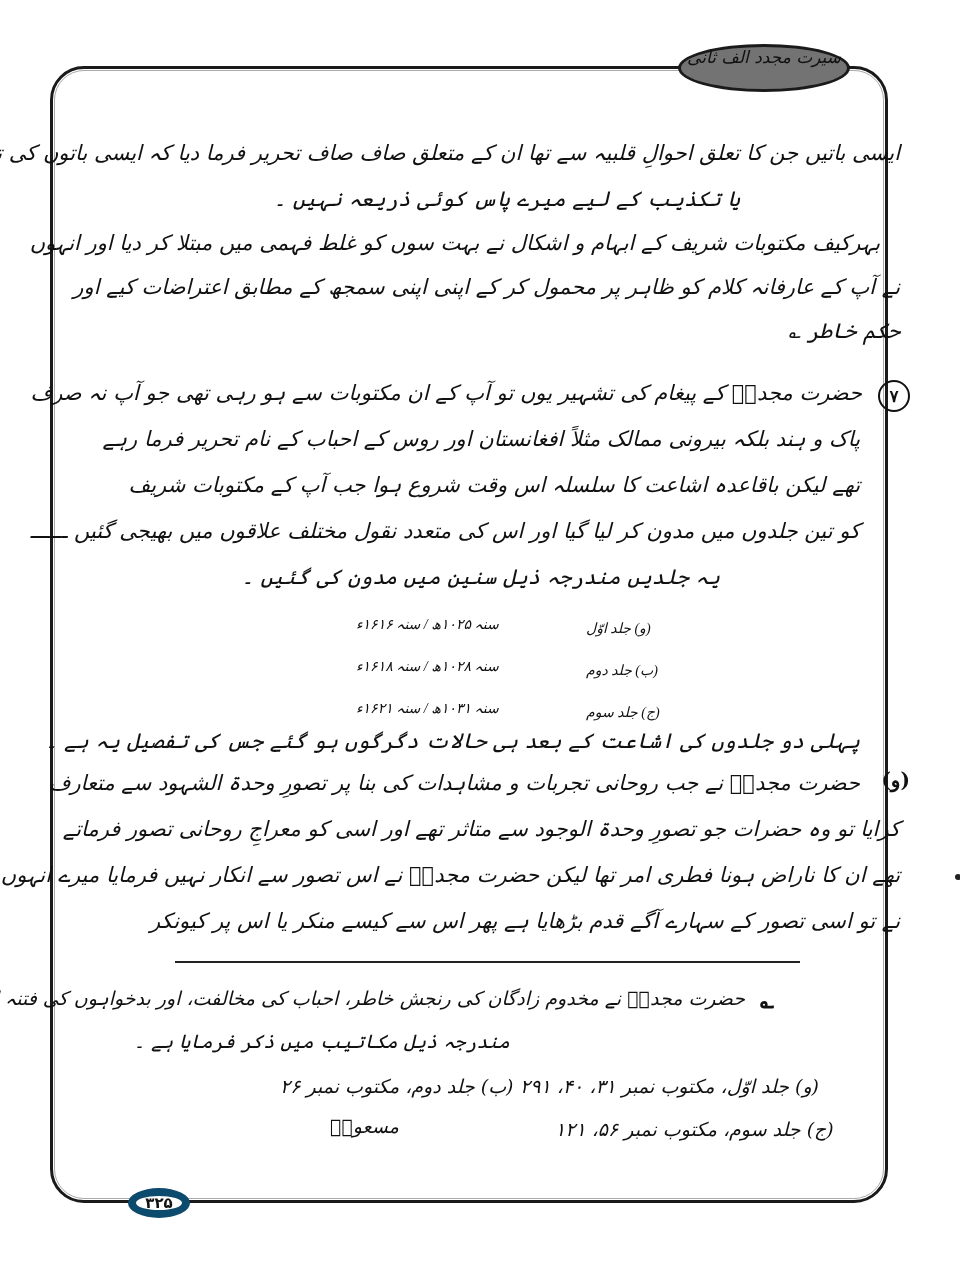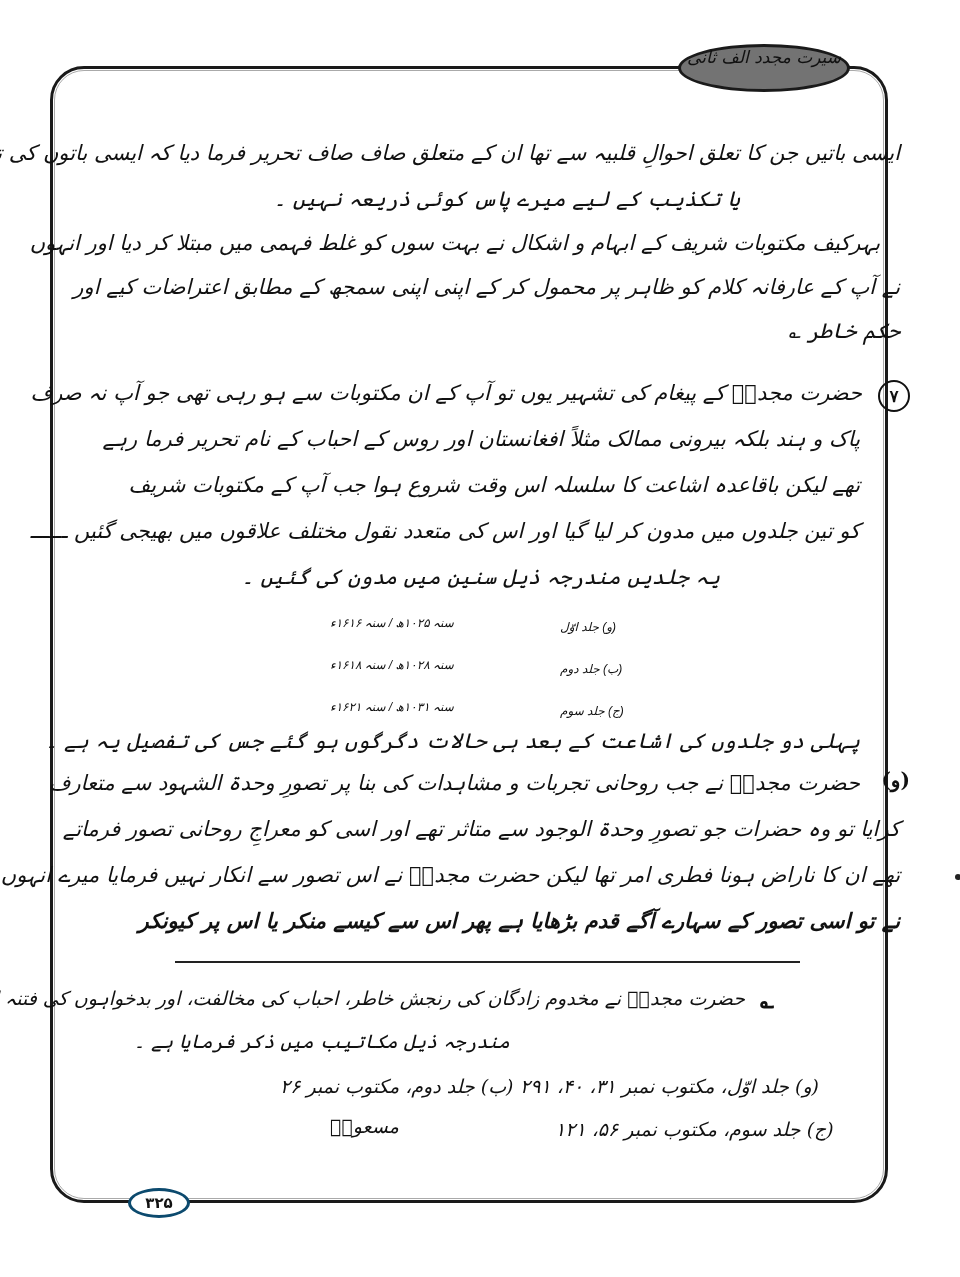--- a/index.html
+++ b/index.html
@@ -8,32 +8,32 @@
   .frame { position: absolute; left: 50px; top: 66px; width: 838px; height: 1137px;
            border: 3px solid #1a1a1a; border-radius: 34px; box-sizing: border-box; }
   .frame-inner { position: absolute; left: 54px; top: 70px; width: 830px; height: 1129px;
                  border: 1px solid #555; border-radius: 30px; box-sizing: border-box; opacity: .5; }
   .header-oval { position: absolute; left: 678px; top: 44px; width: 172px; height: 48px;
                  background: #737373; border: 3px solid #1a1a1a; border-radius: 50%;
                  box-sizing: border-box; display: flex; align-items: flex-start; justify-content: center; }
   .header-oval span { font-family: "DejaVu Serif", serif; font-style: italic; font-size: 17px;
                       direction: rtl; white-space: nowrap; }
   .page-oval { position: absolute; left: 128px; top: 1188px; width: 62px; height: 30px;
-               background: #fff; border: 3px solid #0c4a6e; border-radius: 50%;
+               background: #fff; border: 8px solid #0c4a6e; border-radius: 50%;
                box-sizing: border-box; display: flex; align-items: center; justify-content: center; }
   .page-oval span { font-family: "DejaVu Sans", sans-serif; font-weight: bold; font-size: 15px; direction: rtl; }
   .content { position: absolute; left: 160px; top: 130px; width: 740px; direction: rtl; }
   .line { position: absolute; right: 0; white-space: nowrap; font-family: "DejaVu Serif", serif;
           font-style: italic; font-size: 21px; line-height: 30px; text-align: right; }
   .marker { position: absolute; font-family: "DejaVu Serif", serif; font-weight: bold; font-size: 20px; }
   .circle-marker { position: absolute; width: 32px; height: 32px; border: 2px solid #111;
                    border-radius: 50%; box-sizing: border-box; display: flex; align-items: center;
                    justify-content: center; font-size: 17px; font-weight: bold; font-family: "DejaVu Serif", serif; }
-  .vol-row { position: absolute; white-space: nowrap; font-family: Liberation Sans, sans-serif;
-             font-style: italic; font-size: 12px; direction: rtl; }
+  .vol-row { position: absolute; white-space: nowrap; font-family: Liberation Serif, serif;
+             font-style: italic; font-size: 14px; direction: rtl; margin-left: 26px; }
   .footnote-rule { position: absolute; left: 175px; top: 961px; width: 625px; height: 0;
                    border-top: 2px solid #222; }
   .fn-line { position: absolute; white-space: nowrap; font-family: "DejaVu Serif", serif;
              font-style: italic; font-size: 19px; direction: rtl; }
   .dot { position: absolute; width: 6px; height: 6px; border-radius: 50%; background: #222; }
 </style>
 </head>
 <body>
 
 <div class="frame"></div>
@@ -68,21 +68,21 @@
   <div class="vol-row" style="top:700px; left:330px;">سنہ ۱۰۳۱ھ / سنہ ۱۶۲۱ء</div>
 </div>
 
 <div class="content" style="top:720px;">
   <div class="line" style="top:6px; right:40px;">پہلی دو جلدوں کی اشاعت کے بعد ہی حالات دگرگوں ہو گئے جس کی تفصیل یہ ہے ۔</div>
 
   <div class="marker" style="top:48px; right:-10px;">(و)</div>
   <div class="line" style="top:48px; right:40px;">حضرت مجددؒ نے جب روحانی تجربات و مشاہدات کی بنا پر تصورِ وحدۃ الشہود سے متعارف</div>
   <div class="line" style="top:94px; right:0px;">کرایا تو وہ حضرات جو تصورِ وحدۃ الوجود سے متاثر تھے اور اسی کو معراجِ روحانی تصور فرماتے</div>
   <div class="line" style="top:140px; right:0px;">تھے ان کا ناراض ہونا فطری امر تھا لیکن حضرت مجددؒ نے اس تصور سے انکار نہیں فرمایا میرے انہوں</div>
-  <div class="line" style="top:186px; right:0px;font-weight:bold;">نے تو اسی تصور کے سہارے آگے قدم بڑھایا ہے پھر اس سے کیسے منکر یا اس پر کیونکر</div>
+  <div class="line" style="top:186px; right:0px;">نے تو اسی تصور کے سہارے آگے قدم بڑھایا ہے پھر اس سے کیسے منکر یا اس پر کیونکر</div>
 </div>
 
 <div class="dot" style="left:955px; top:874px;"></div>
 
 <div class="footnote-rule"></div>
 
 <div>
   <div class="marker" style="top:985px; left:760px; font-size:24px;">؎</div>
   <div class="fn-line" style="top:987px; right:215px;">حضرت مجددؒ نے مخدوم زادگان کی رنجش خاطر، احباب کی مخالفت، اور بدخواہوں کی فتنہ انگیزیوں کا</div>
   <div class="fn-line" style="top:1030px; right:450px;">مندرجہ ذیل مکاتیب میں ذکر فرمایا ہے ۔</div>

